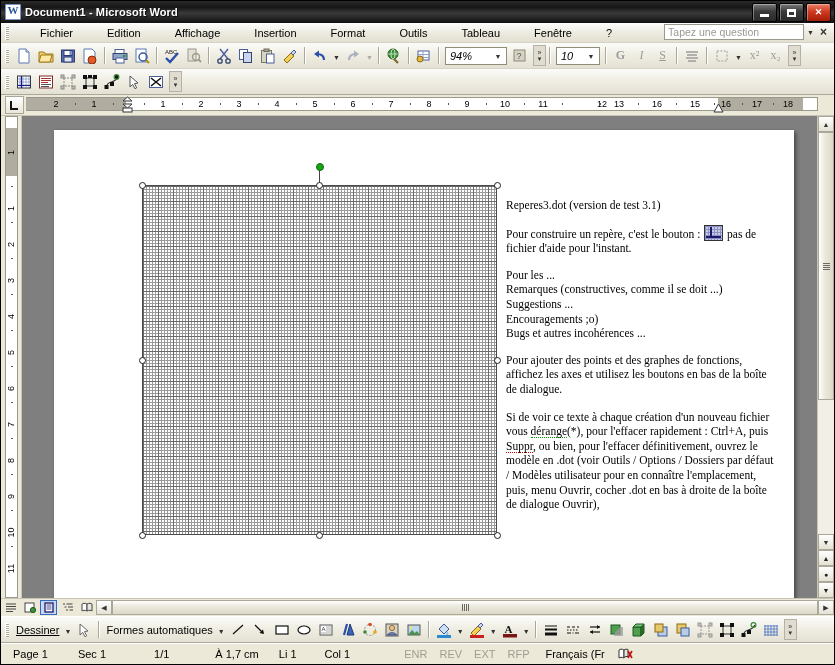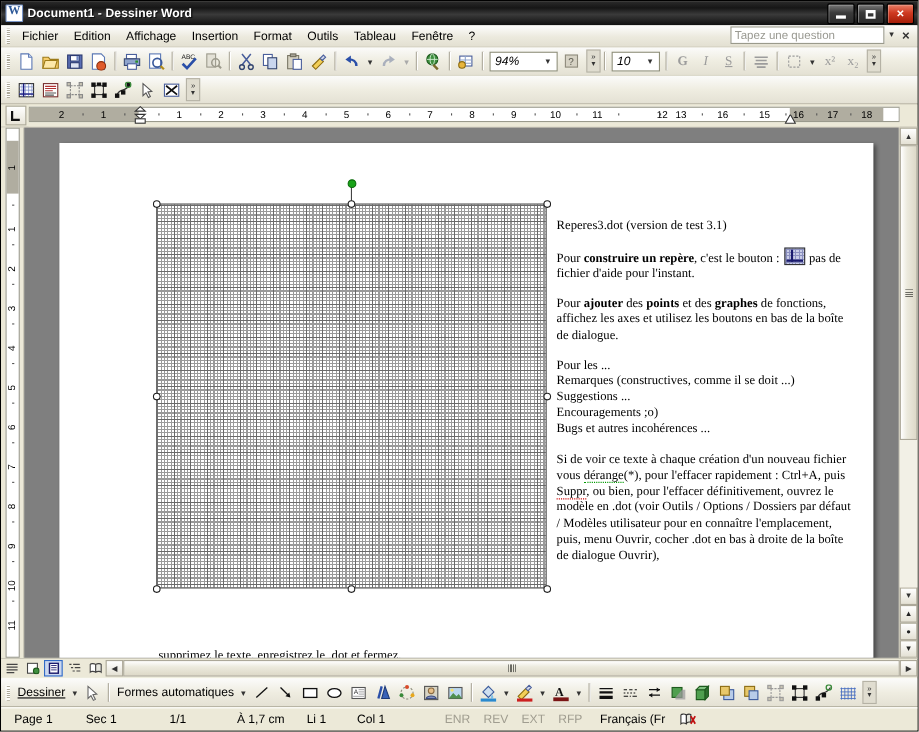--- a/index.html
+++ b/index.html
@@ -31,21 +31,21 @@
     background:linear-gradient(to bottom,#7a7a7a,#3a3a3a 45%,#2a2a2a);
     box-shadow:inset 1px 1px 0 rgba(255,255,255,.35);}
   .wbtn.close{background:linear-gradient(to bottom,#e9826a,#cf3a22 45%,#a51d08);}
   .wbtn span{display:block;color:#fff;font-size:9px;font-weight:bold;line-height:1;}
   .wb-min{width:9px;height:3px;background:#fff;margin-top:5px;}
   .wb-max{width:9px;height:8px;border:2px solid #fff;border-top-width:3px;box-sizing:border-box;}
 
   
   .menubar{height:19px;flex:0 0 19px;display:flex;align-items:center;
     background:linear-gradient(to bottom,#fdfdfd,#eceade 55%,#e3e0d2);
-    border-bottom:1px solid #d5d2c4;padding-left:2px;position:relative;}
+    border-bottom:1px solid #d5d2c4;padding-left:2px;position:relative;gap:20px;}
   .grip{width:3px;height:14px;margin:0 4px 0 2px;
     background:repeating-linear-gradient(to bottom,#fff 0 1px,#aca899 1px 2px);
     border-left:1px solid #fff;flex:0 0 3px;}
   .menuitem{padding:2px 7px;font-size:11px;color:#000;cursor:default;white-space:nowrap;}
   .menu-right{position:absolute;right:4px;top:1px;display:flex;align-items:center;gap:3px;}
   .qbox{width:140px;height:16px;border:1px solid #9a9a8c;background:#fff;
     font-size:10.5px;color:#9a9a92;padding:1px 3px;box-sizing:border-box;
     display:flex;align-items:center;}
   .qarrow{font-size:7px;color:#333;}
   .menu-x{font-size:12px;color:#333;padding:0 3px;font-weight:bold;}
@@ -119,21 +119,21 @@
   .handle{position:absolute;width:7px;height:7px;background:#fff;border:1px solid #202020;
     border-radius:50%;box-sizing:border-box;}
   .rothandle{position:absolute;width:8px;height:8px;background:#19a319;
     border:1px solid #0d6b0d;border-radius:50%;box-sizing:border-box;}
   .rotstem{position:absolute;width:1px;background:#444;}
 
   
   .doctext{position:absolute;left:452px;top:68px;width:270px;
     font-family:"Liberation Serif",serif;font-size:11.5px;color:#000;line-height:14.6px;}
   .doctext p{margin:0 0 12px 0;}
-  .doctext b{font-weight:bold;}
+  .doctext b{font-weight:normal;}
   .link{color:#1111cc;text-decoration:underline;}
   .sq-err{border-bottom:1px dotted #c00;}
   .sq-grn{border-bottom:1px dotted #090;}
   .btnimg{display:inline-block;width:17px;height:14px;vertical-align:-3px;
     border:1px solid #333;background:#c8cce6;position:relative;margin:0 1px;
     background-image:
       repeating-linear-gradient(to right,#8b90c0 0 1px,transparent 1px 3px),
       repeating-linear-gradient(to bottom,#8b90c0 0 1px,transparent 1px 3px);}
   .btnimg:after{content:"";position:absolute;left:5px;top:1px;width:2px;height:11px;
     background:#1a1a6e;}
@@ -188,21 +188,21 @@
   .st{padding:0 6px;white-space:nowrap;}
   .st.dim{color:#a09d90;}
 </style>
 </head>
 <body>
 
 <div class="app">
 
   <div class="titlebar">
     <div class="title-icon"></div>
-    <div class="title-text">Document1 - Dessiner Word</div>
+    <div class="title-text">Document1 - Microsoft Word</div>
     <div class="winbtns">
       <div class="wbtn">
           <div class="wb-min"></div>
         </div>
       <div class="wbtn">
           <div class="wb-max"></div>
         </div>
       <div class="wbtn close">
           <span>✕</span>
         </div>
@@ -578,35 +578,34 @@
           <div class="handle" style="left:440px;top:402px"></div>
 
           <div class="doctext">
             <p>
               <span>Reperes3.dot (version de test 3.1)</span>
             </p>
             <p>
               <span>Pour </span><b>construire un repère</b><span>, c'est le bouton : </span><span class="btnimg"></span><span> pas de fichier d'aide pour l'instant.</span>
             </p>
             <p>
-              <span>Pour </span><b>ajouter</b><span> des </span><b>points</b><span> et des </span><b>graphes</b><span> de fonctions, affichez les axes et utilisez les boutons en bas de la boîte de dialogue.</span>
-            </p>
-            <p>
               <span>Pour les ...</span><br>
               <span>Remarques (constructives, comme il se doit ...)</span><br>
               <span>Suggestions ...</span><br>
               <span>Encouragements ;o)</span><br>
               <span>Bugs et autres incohérences ...</span>
             </p>
+            <p>
+              <span>Pour </span><b>ajouter</b><span> des </span><b>points</b><span> et des </span><b>graphes</b><span> de fonctions, affichez les axes et utilisez les boutons en bas de la boîte de dialogue.</span>
+            </p>
             <p style="margin-top:13px">
               <span>Si de voir ce texte à chaque création d'un nouveau fichier vous </span><span class="sq-grn">dérange</span><span>(*), pour l'effacer rapidement : Ctrl+A, puis </span><span class="sq-err">Suppr</span><span>, ou bien, pour l'effacer définitivement, ouvrez le modèle en .dot (voir Outils / Options / Dossiers par défaut / Modèles utilisateur pour en connaître l'emplacement, puis, menu Ouvrir, cocher .dot en bas à droite de la boîte de dialogue Ouvrir),</span>
             </p>
           </div>
 
-          <div class="bottomline">supprimez le texte, enregistrez le .dot et fermez.</div>
         </div>
       </div>
 
       <div class="vscroll">
         <div class="sb-arrow">▲</div>
         <div class="sb-track">
           <div class="sb-thumb">
             <div class="sb-grip"></div>
           </div>
         </div>

